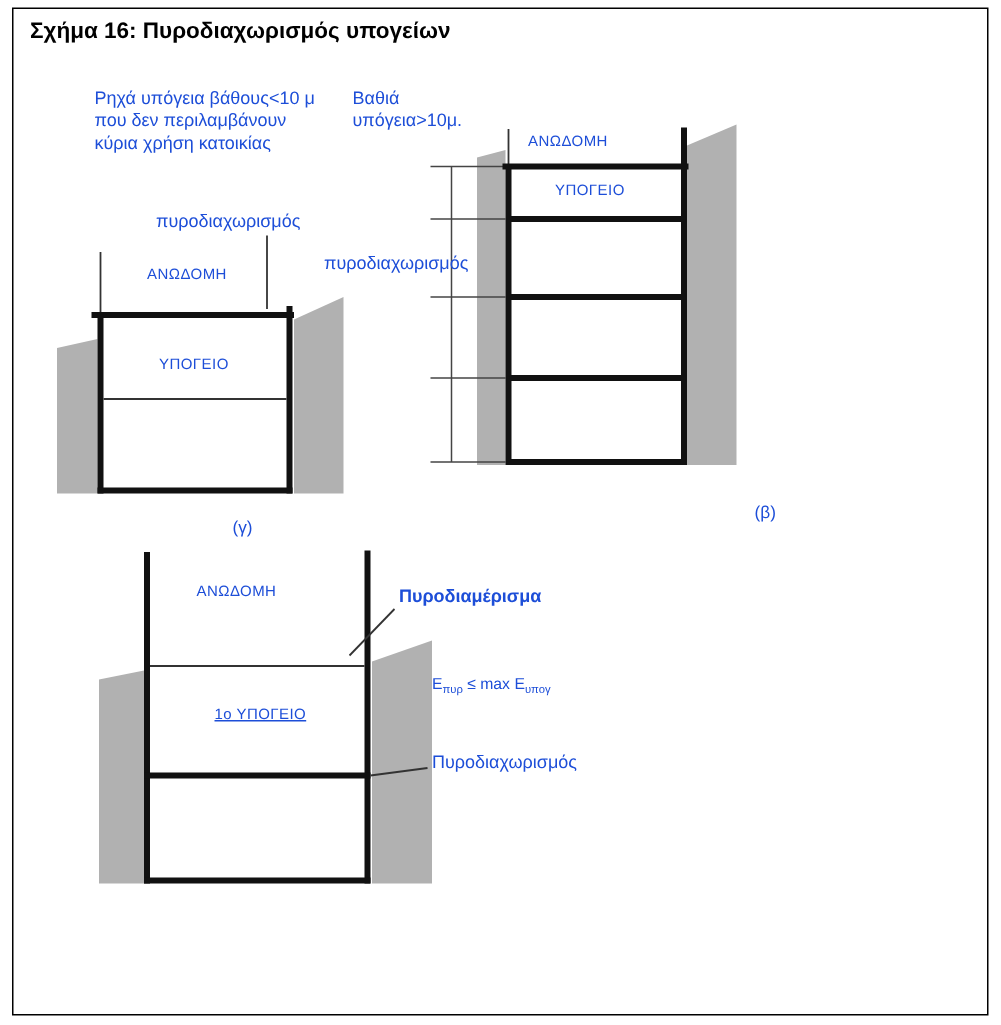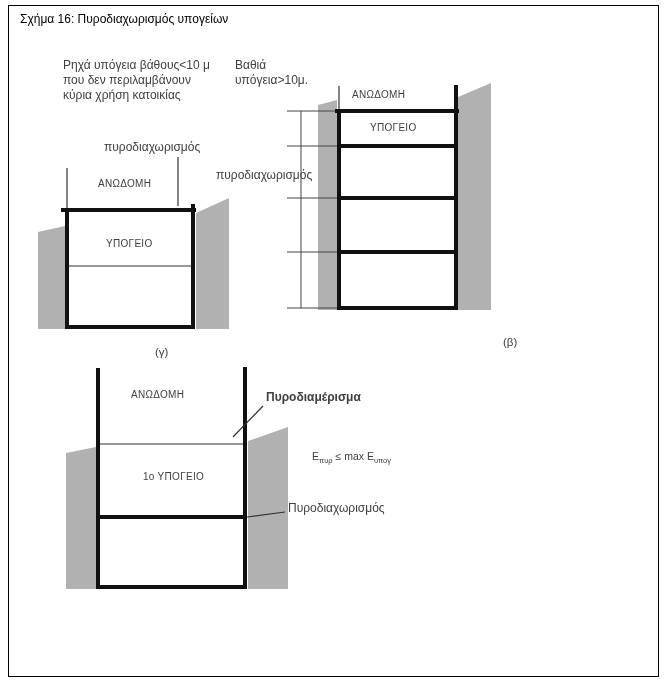--- a/index.html
+++ b/index.html
@@ -12,33 +12,33 @@
     color:#1c1c1c;
   }
   .frame {
     position:absolute; left:8px; top:5px;
     width:651px; height:672px;
     border:1.5px solid #000;
     background:#fff;
   }
   .title {
     position:absolute; left:20px; top:12px;
-    font-size:12px; font-weight:normal; color:#000;
+    font-size:15px; font-weight:bold; color:#000;
   }
   .art { position:absolute; left:0; top:0; }
   .label {
     position:absolute;
     font-size:12px;
     line-height:15px;
-    color:#404040;
+    color:#1d4ed8;
     white-space:pre-line;
   }
   .bldg { font-size:10px; letter-spacing:0.3px; }
   .caption { font-size:11.5px; }
-  .formula { font-size:10.5px; white-space:nowrap;padding-left:24px; }
+  .formula { font-size:10.5px; white-space:nowrap; }
   .formula sub { font-size:7.5px; }
   line.thick { stroke:#111; stroke-width:4; stroke-linecap:butt; }
   line.thin  { stroke:#333; stroke-width:1.2; }
   line.dim   { stroke:#444; stroke-width:1; }
 </style>
 </head>
 <body>
 
 <div class="frame"></div>
 <div class="title">Σχήμα 16: Πυροδιαχωρισμός υπογείων</div>
@@ -98,18 +98,18 @@
 <div class="label caption" style="left:155px; top:345px;">(γ)</div>
 
 <div class="label" style="left:235px; top:58px;">Βαθιά
 υπόγεια&gt;10μ.</div>
 <div class="label bldg" style="left:352px; top:87px;">ΑΝΩΔΟΜΗ</div>
 <div class="label bldg" style="left:370px; top:120px;">ΥΠΟΓΕΙΟ</div>
 <div class="label" style="left:216px; top:168px;">πυροδιαχωρισμός</div>
 <div class="label caption" style="left:503px; top:335px;">(β)</div>
 
 <div class="label bldg" style="left:131px; top:387px;">ΑΝΩΔΟΜΗ</div>
-<div class="label bldg" style="left:143px; top:469px;">1ο ΥΠΟΓΕΙΟ</div>
+<div class="label bldg" style="left:143px; top:469px;text-decoration:underline;">1ο ΥΠΟΓΕΙΟ</div>
 <div class="label" style="left:266px; top:390px;font-weight:bold;">Πυροδιαμέρισμα</div>
 <div class="label formula" style="left:288px; top:449px;">
   <span>E</span><sub>πυρ</sub><span> ≤ max </span><span>E</span><sub>υπογ</sub>
 </div>
 <div class="label" style="left:288px; top:501px;">Πυροδιαχωρισμός</div>
 
 </body></html>

